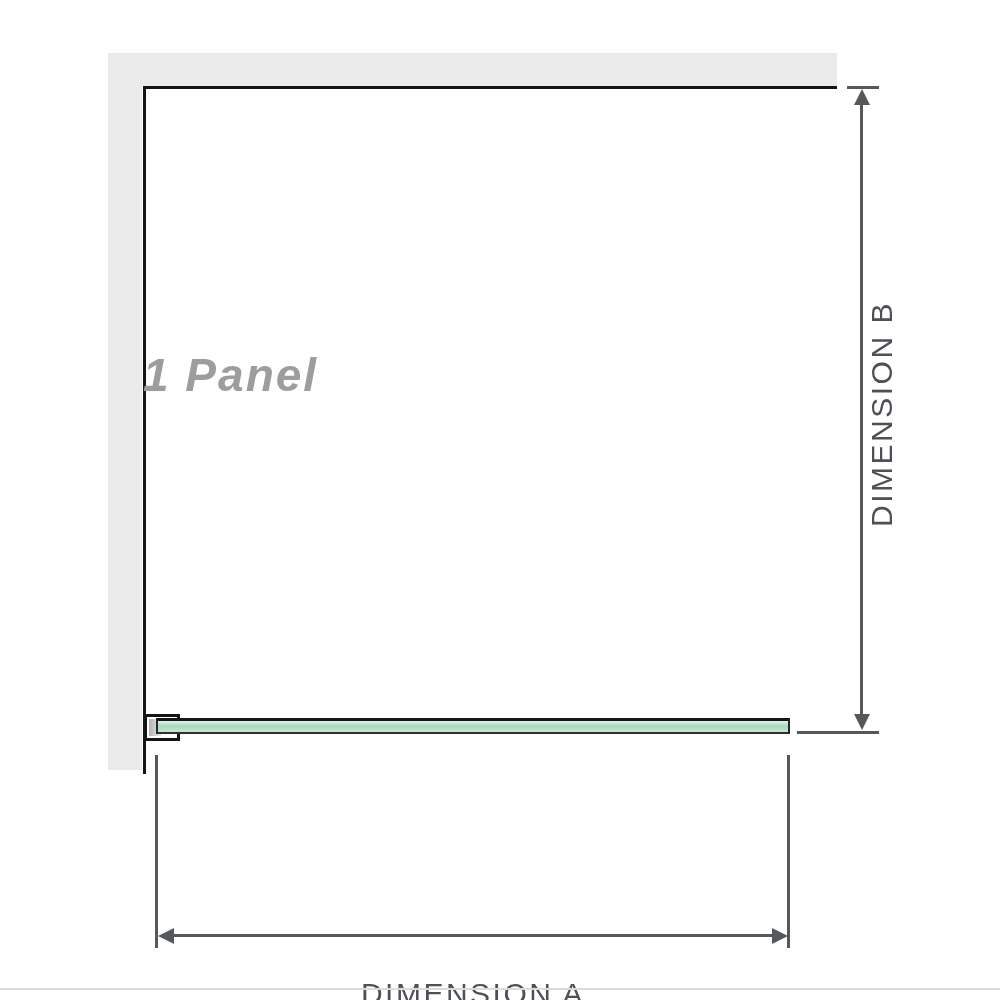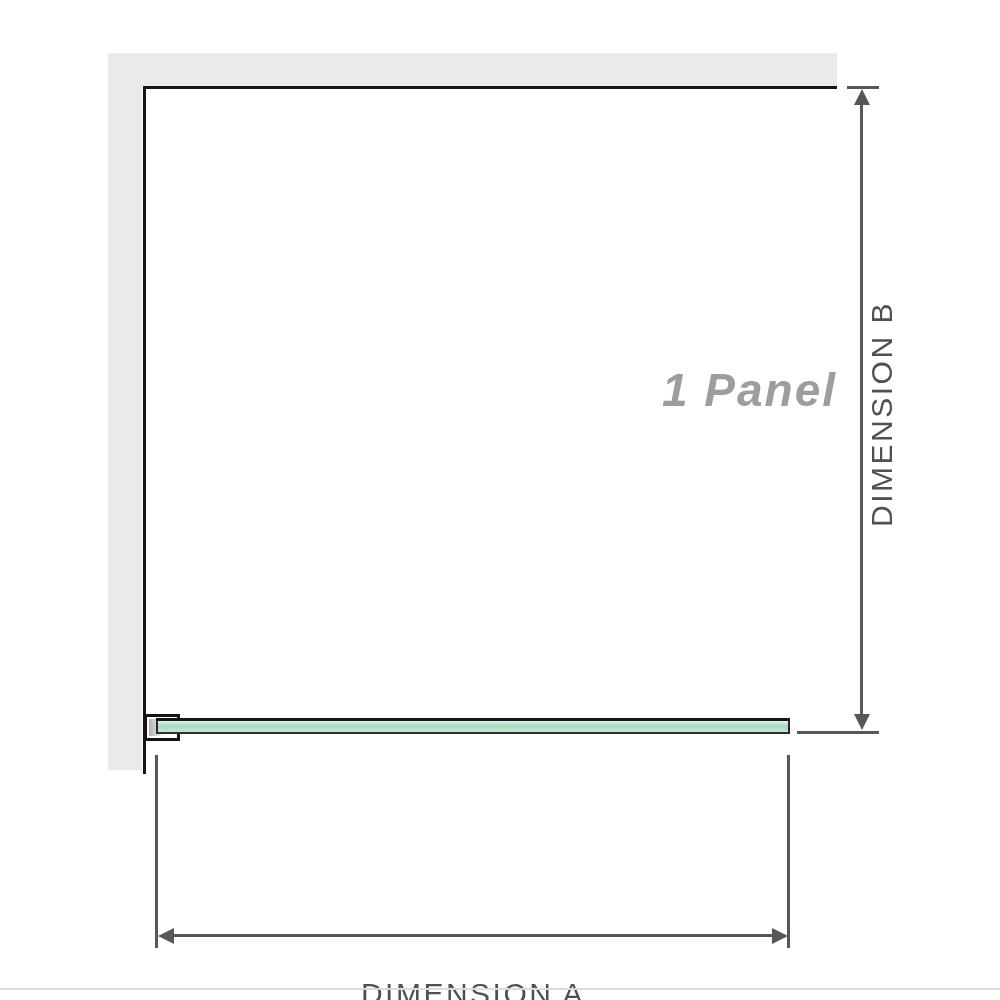--- a/index.html
+++ b/index.html
@@ -13,22 +13,22 @@
   .abs{position:absolute;}
 
   
   .wall-top{left:108px;top:53px;width:729px;height:33px;background:var(--wall);}
   .wall-left{left:108px;top:53px;width:34px;height:717px;background:var(--wall);}
   .edge-top{left:143px;top:86px;width:694px;height:3px;background:var(--outline);}
   .edge-left{left:143px;top:86px;width:3px;height:688px;background:var(--outline);}
 
   
   .panel-label{
-    left:143px;top:364px;width:694px;
-    text-align:right;
+    left:143px;top:349px;width:694px;
+    text-align:left;
     font-size:46px;line-height:1.15;
     font-style:italic;font-weight:bold;
     letter-spacing:2px;
     color:var(--panel_text);
   }
 
   
   .bracket{
     left:144px;top:714px;width:36px;height:27px;
     border:3px solid var(--outline);

